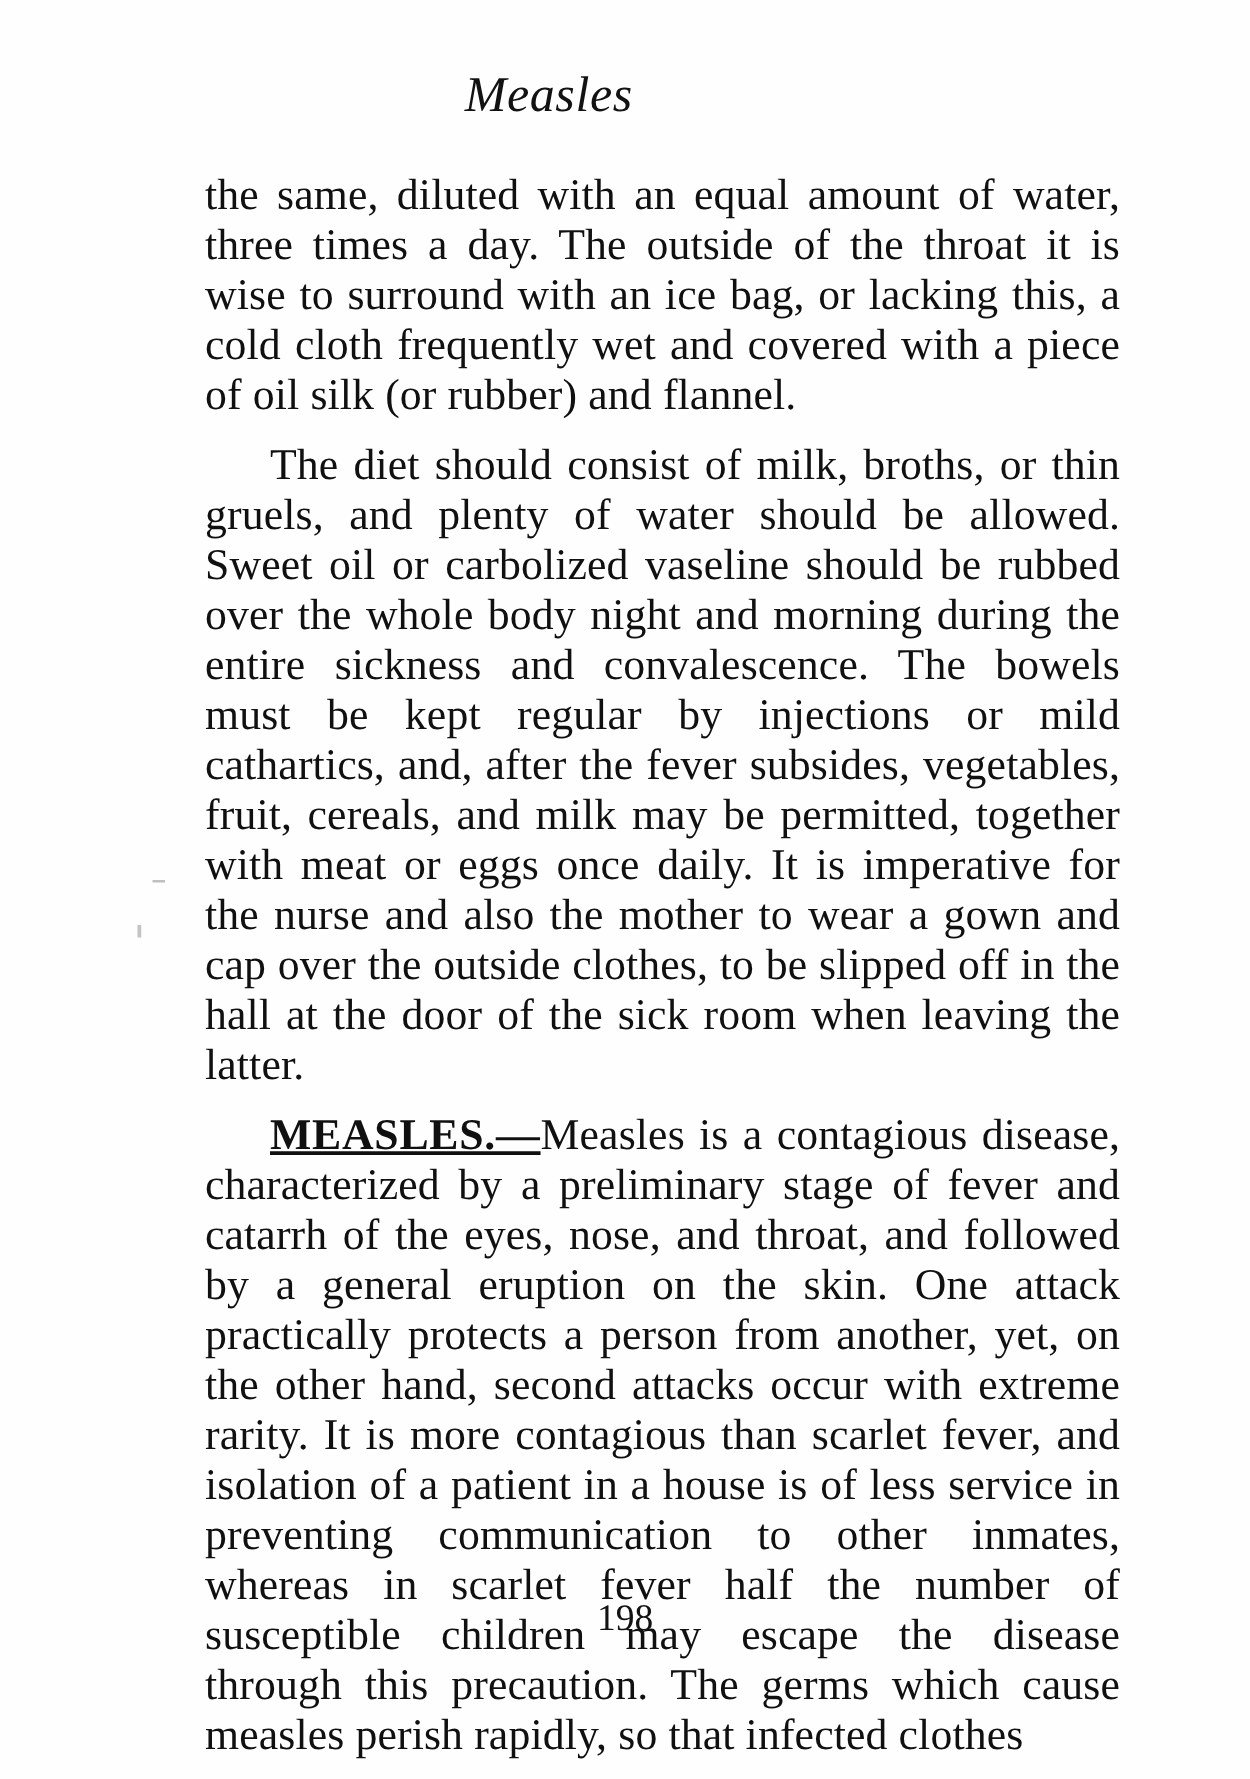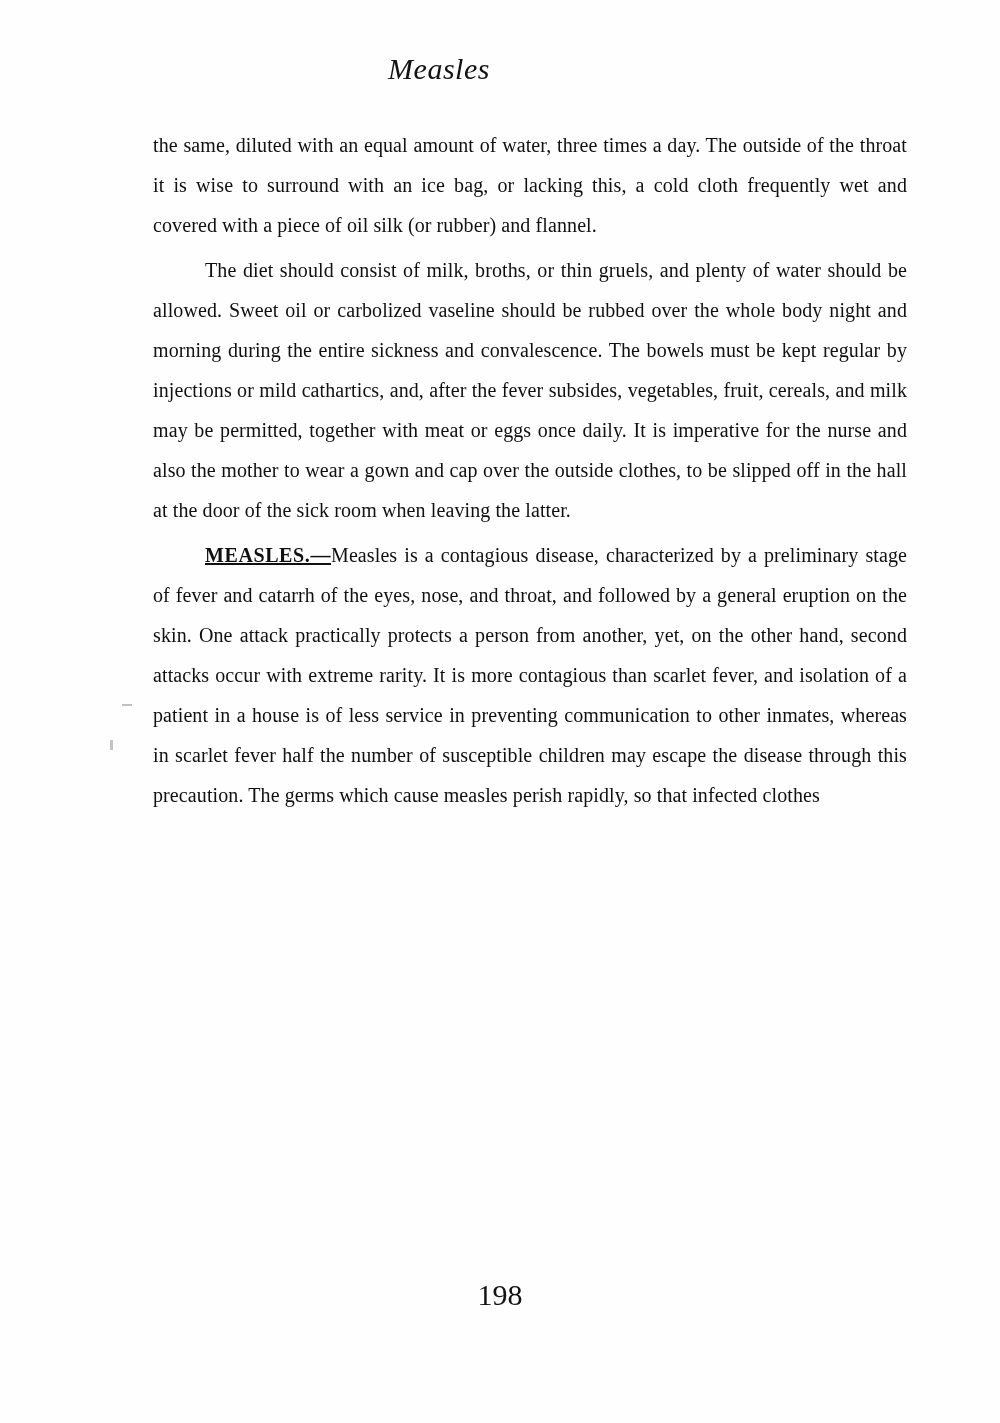--- a/index.html
+++ b/index.html
@@ -22,33 +22,33 @@
     height: 1423px;
     background: #fefefe;
   }
   .running-head {
     position: absolute;
     top: 52px;
     left: 0;
     width: 878px;
     text-align: center;
     font-style: italic;
-    font-size: 30px;
+    font-size: 40px;
     letter-spacing: 0.5px;
     color: #121212;
   }
   .text-block {
     position: absolute;
     top: 120px;
     left: 148px;
     width: 764px;
   }
   p {
-    margin: 5px;
-    font-size: 20px;
+    margin: 16px;
+    font-size: 35px;
     line-height: 40px;
     text-align: justify;
     text-justify: inter-word;
     color: #101010;
     letter-spacing: 0.1px;
   }
   p.indent {
     text-indent: 52px;
   }
   .small-caps-lead {

